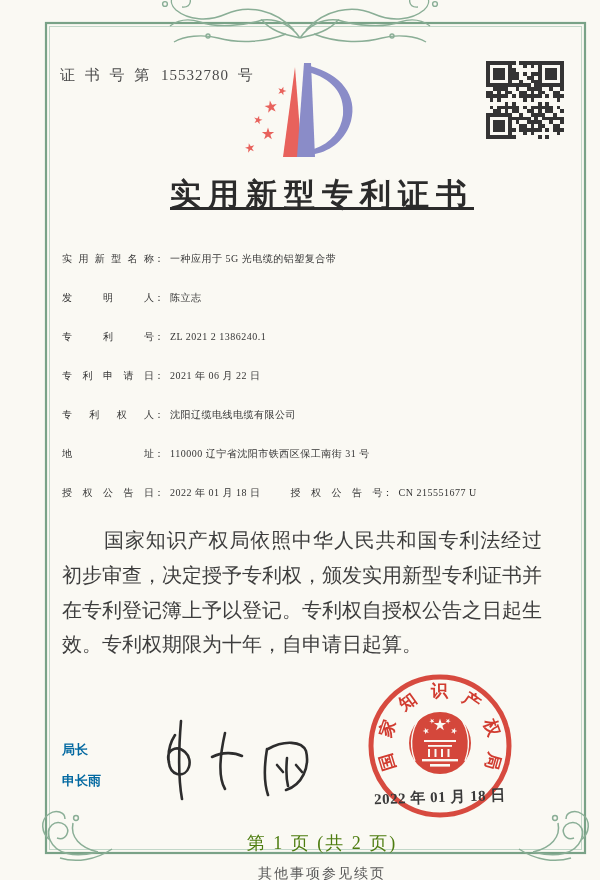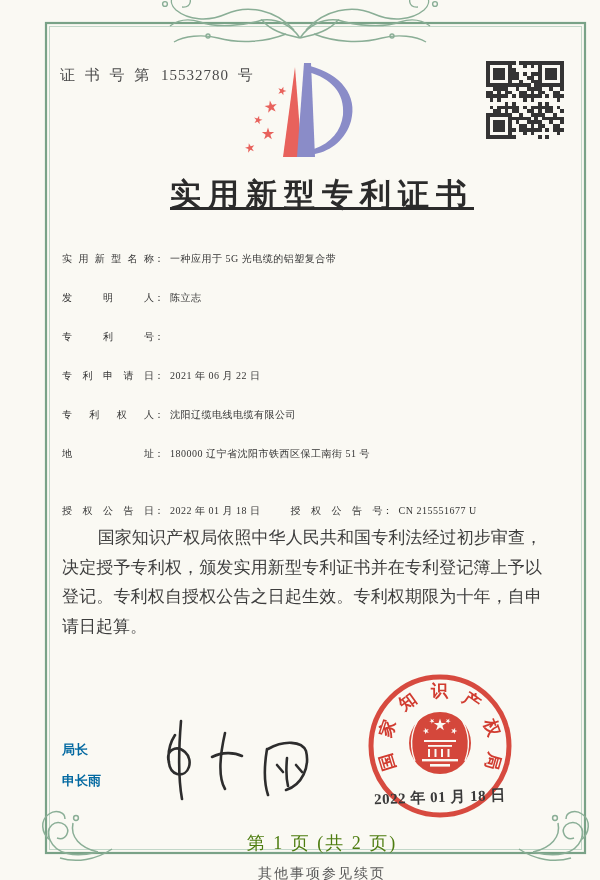--- a/index.html
+++ b/index.html
@@ -26,25 +26,25 @@
   .title{left:0;top:174px;width:100%;text-align:center;font-size:31px;font-weight:bold;
          letter-spacing:7px;color:#2b2b2b;text-decoration:underline;}
 
   .fields{left:62px;top:249px;width:482px;font-size:10px;color:#353535;}
   .field-row{margin-bottom:19px;line-height:20px;display:flex;}
   .flabel{display:inline-block;width:92px;text-align:justify;text-align-last:justify;flex:none;}
   .colon{flex:none;}
   .fvalue{margin-left:6px;letter-spacing:.5px;}
   .grant-row{display:flex;line-height:20px;align-items:flex-end;}
   .grant-pair{display:flex;}
-  .grant-pair.second{margin-left:30px;margin-top:18px;}
+  .grant-pair.second{margin-left:30px;}
   .glabel{display:inline-block;width:92px;text-align:justify;text-align-last:justify;flex:none;}
 
   .paras{left:62px;top:523px;width:480px;}
-  .paras p{margin:0 0 3px 0;font-size:17px;line-height:1.74;color:#3d3d3d;
+  .paras p{margin:0 0 3px 0;font-size:20px;line-height:1.74;color:#3d3d3d;
            text-indent:2.1em;text-align:justify;}
 
   .issuer{left:62px;top:741px;font-size:13px;color:#0369a1;font-weight:bold;}
   .issuer .name{margin-top:13px;font-weight:bold;}
 
   .sig-svg{position:absolute;left:150px;top:715px;z-index:3;}
   .seal-svg{position:absolute;left:365px;top:671px;z-index:3;}
   .seal-char{font-size:17px;font-weight:bold;fill:rgba(205,42,30,.92);
              text-anchor:middle;dominant-baseline:central;
              font-family:"Liberation Serif","DejaVu Serif",serif;}
@@ -379,35 +379,36 @@
       <span class="fvalue">一种应用于 5G 光电缆的铝塑复合带</span>
     </div>
     <div class="field-row">
       <span class="flabel">发明人</span>
         <span class="colon">：</span>
       <span class="fvalue">陈立志</span>
     </div>
     <div class="field-row">
       <span class="flabel">专利号</span>
         <span class="colon">：</span>
+      <span class="fvalue">ZL 2021 2 1386240.1</span>
     </div>
     <div class="field-row">
       <span class="flabel">专利申请日</span>
         <span class="colon">：</span>
       <span class="fvalue">2021 年 06 月 22 日</span>
     </div>
     <div class="field-row">
       <span class="flabel">专利权人</span>
         <span class="colon">：</span>
       <span class="fvalue">沈阳辽缆电线电缆有限公司</span>
     </div>
     <div class="field-row">
       <span class="flabel">地址</span>
         <span class="colon">：</span>
-      <span class="fvalue">180000  辽宁省沈阳市铁西区保工南街 51 号</span>
+      <span class="fvalue">110000  辽宁省沈阳市铁西区保工南街 31 号</span>
     </div>
     <div class="grant-row">
       <span class="grant-pair">
         <span class="glabel">授权公告日</span>
           <span class="colon">：</span>
         <span class="fvalue">2022 年 01 月 18 日</span>
       </span>
       <span class="grant-pair second">
         <span class="glabel">授权公告号</span>
           <span class="colon">：</span>

